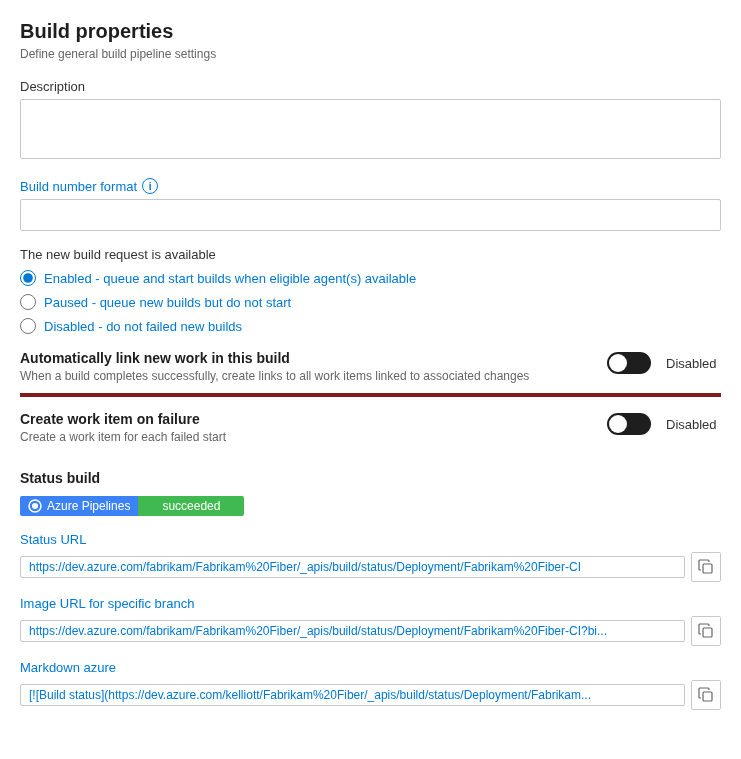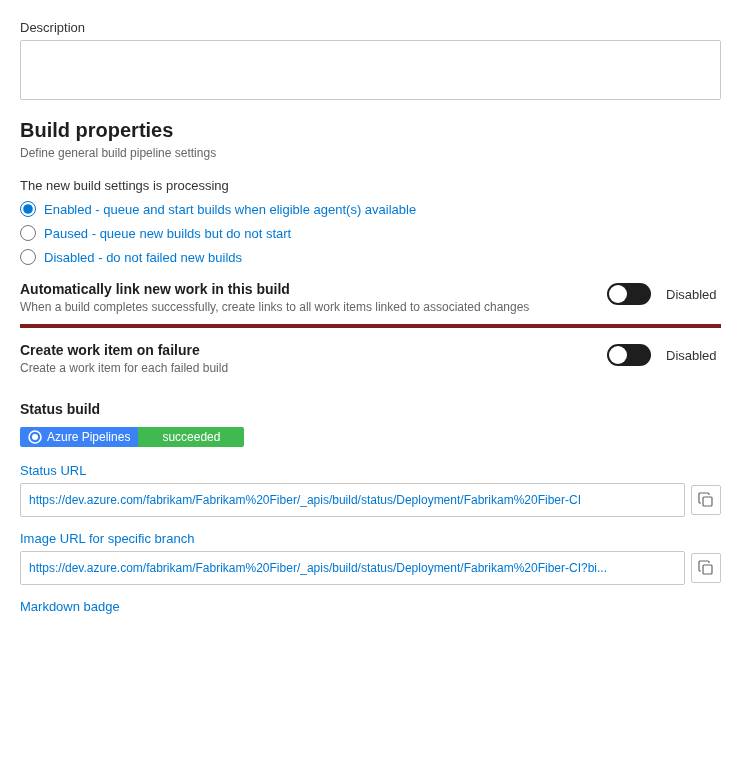--- a/index.html
+++ b/index.html
@@ -197,21 +197,21 @@
       gap: 6px;
     }
     .url-input {
       flex: 1;
       border: 1px solid #c8c8c8;
       border-radius: 2px;
       padding: 5px 8px;
       font-size: 12px;
       color: #0078d4;
       outline: none;
-      height: 34px;
+      height: 22px;
       overflow: hidden;
       white-space: nowrap;
       text-overflow: ellipsis;
     }
     .copy-btn {
       width: 30px;
       height: 30px;
       border: 1px solid #c8c8c8;
       background: #fff;
       border-radius: 2px;
@@ -235,32 +235,39 @@
       font-weight: bold;
       cursor: pointer;
     }
   </style>
 </head>
 <body>
 
 <div>
 
   <div class="section">
+    <div class="page-title">Build properties</div>
+    <div class="page-subtitle">Define general build pipeline settings</div>
+  </div>
+
+  <div class="section">
     <div class="field-label dark">Description</div>
     <textarea class="description-input" style=""></textarea>
   </div>
 
   <div class="section">
-    <div class="page-title">Build properties</div>
-    <div class="page-subtitle">Define general build pipeline settings</div>
-  </div>
-
-
-  <div class="section">
-    <div class="info-text">The new build settings is processing</div>
+    <div class="field-label">
+      <span>Build number format</span>
+      <span class="info-icon">i</span>
+    </div>
+    <input type="text" class="text-input" style="">
+  </div>
+
+  <div class="section">
+    <div class="info-text">The new build request is available</div>
     <div class="radio-group">
       <div class="radio-item">
         <input type="radio" name="queue_status" id="enabled" checked="" style="">
         <label class="radio-label" for="enabled">Enabled - queue and start builds when eligible agent(s) available</label>
       </div>
       <div class="radio-item">
         <input type="radio" name="queue_status" id="paused" style="">
         <label class="radio-label" for="paused">Paused - queue new builds but do not start</label>
       </div>
       <div class="radio-item">
@@ -280,21 +287,21 @@
         <label class="toggle-switch">
           <input type="checkbox" style="">
           <span class="toggle-slider"></span>
         </label>
         <span class="toggle-status">Disabled</span>
       </div>
     </div>
     <div class="toggle-row">
       <div class="toggle-left">
         <div class="toggle-title">Create work item on failure</div>
-        <div class="toggle-subtitle">Create a work item for each failed build</div>
+        <div class="toggle-subtitle">Create a work item for each failed start</div>
       </div>
       <div class="toggle-right">
         <label class="toggle-switch">
           <input type="checkbox" style="">
           <span class="toggle-slider"></span>
         </label>
         <span class="toggle-status">Disabled</span>
       </div>
     </div>
   </div>
@@ -335,17 +342,26 @@
           <svg width="16" height="16" viewBox="0 0 16 16" fill="none" xmlns="http://www.w3.org/2000/svg">
             <rect x="5" y="5" width="9" height="9" rx="1" stroke="#666" stroke-width="1.2"></rect>
             <path d="M3 11H2a1 1 0 01-1-1V2a1 1 0 011-1h8a1 1 0 011 1v1" stroke="#666" stroke-width="1.2"></path>
           </svg>
         </button>
       </div>
     </div>
 
     
     <div class="url-section">
-      <div class="url-label">Markdown badge</div>
+      <div class="url-label">Markdown azure</div>
+      <div class="url-input-row">
+        <input type="text" class="url-input" value="[![Build status](https://dev.azure.com/kelliott/Fabrikam%20Fiber/_apis/build/status/Deployment/Fabrikam..." readonly="" style="">
+        <button class="copy-btn" title="Copy">
+          <svg width="16" height="16" viewBox="0 0 16 16" fill="none" xmlns="http://www.w3.org/2000/svg">
+            <rect x="5" y="5" width="9" height="9" rx="1" stroke="#666" stroke-width="1.2"></rect>
+            <path d="M3 11H2a1 1 0 01-1-1V2a1 1 0 011-1h8a1 1 0 011 1v1" stroke="#666" stroke-width="1.2"></path>
+          </svg>
+        </button>
+      </div>
     </div>
   </div>
 
 </div>
 
 </body></html>

